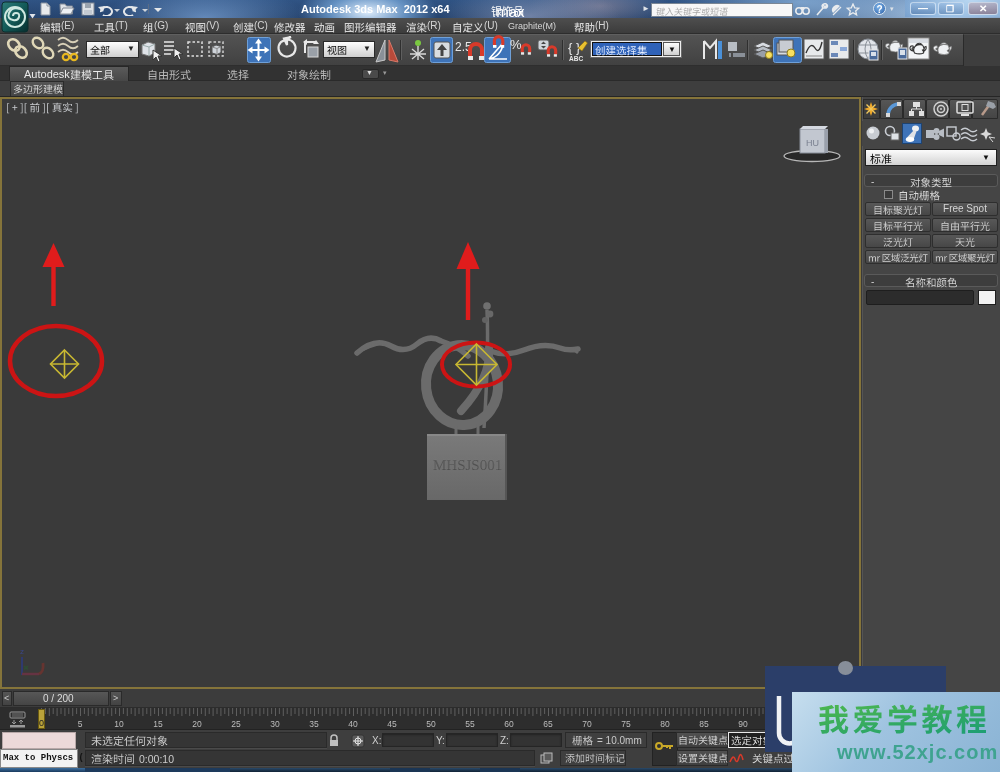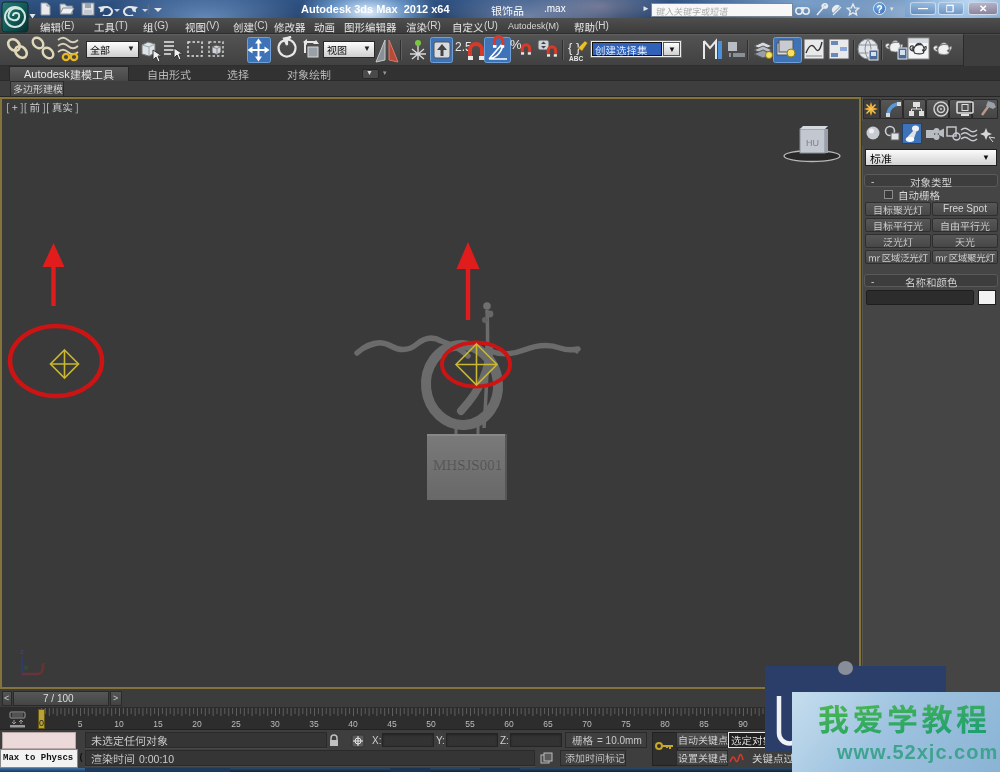--- a/index.html
+++ b/index.html
@@ -28,21 +28,21 @@
       <path d="M97 10 a5.5 4.5 0 1 0 -2 3" fill="none" stroke="#e4e7ea" stroke-width="2"></path>
       <path d="M100 5 l-7 -1 2 6z" fill="#e4e7ea"></path>
       <path d="M104 7 l3 3 3-3z" fill="#cfd4da"></path>
       <rect x="110" y="2" width="1" height="10" fill="#5a6c86"></rect>
       <path d="M116 6 l4 4 4-4z" fill="#e4e7ea"></path>
     </svg>
     <div class="lat" style="left:301px;top:3px;font-size:11px;font-weight:bold;color:#fff">Autodesk 3ds Max&nbsp; 2012 x64</div>
     <div style="position:absolute;left:491px;top:4px;line-height:0;"><svg width="33" height="14" viewBox="0 -11.0 33 14" style="overflow:visible">
         <path d="M9.1 -6V-4.7H5.9V-6ZM9.1 -6.7H5.9V-8H9.1ZM5.1 0.9C5.3 0.7 5.6 0.6 7.9 0C7.9 -0.2 7.8 -0.5 7.8 -0.7L5.9 -0.3V-3.9H6.9C7.4 -1.7 8.4 -0 10.1 0.8C10.2 0.6 10.5 0.3 10.7 0.1C9.8 -0.3 9.1 -0.9 8.6 -1.7C9.2 -2 9.9 -2.5 10.5 -3L9.9 -3.6C9.5 -3.1 8.8 -2.6 8.2 -2.2C8 -2.8 7.7 -3.3 7.6 -3.9H9.9V-8.8H5.1V-0.6C5.1 -0.1 4.9 0.1 4.7 0.2C4.8 0.4 5 0.7 5.1 0.9ZM2 -9.2C1.6 -8.2 1 -7.2 0.4 -6.5C0.5 -6.4 0.7 -6 0.8 -5.8C1.2 -6.2 1.6 -6.7 1.9 -7.2H4.5V-8H2.3C2.5 -8.3 2.6 -8.7 2.7 -9ZM2.1 0.8C2.3 0.6 2.6 0.4 4.7 -0.6C4.6 -0.8 4.6 -1.1 4.5 -1.3L3 -0.6V-3H4.6V-3.8H3V-5.3H4.3V-6H1.2V-5.3H2.2V-3.8H0.6V-3H2.2V-0.6C2.2 -0.2 1.9 0 1.8 0.1C1.9 0.3 2.1 0.6 2.1 0.8Z M15.8 -5.1V-0.6H16.5V-4.4H18V0.9H18.8V-4.4H20.4V-1.6C20.4 -1.5 20.3 -1.4 20.2 -1.4C20.1 -1.4 19.7 -1.4 19.3 -1.4C19.4 -1.2 19.5 -0.9 19.5 -0.7C20.1 -0.7 20.5 -0.7 20.8 -0.8C21.1 -0.9 21.2 -1.2 21.2 -1.6V-5.1H18.8V-7H21.4V-7.8H17.1C17.3 -8.2 17.4 -8.6 17.6 -9.1L16.8 -9.2C16.5 -8 15.9 -6.8 15.3 -6C15.5 -5.9 15.8 -5.7 16 -5.6C16.3 -6 16.6 -6.5 16.8 -7H18V-5.1ZM12.7 -9.2C12.4 -7.6 12 -6 11.3 -4.9C11.5 -4.8 11.8 -4.6 11.9 -4.4C12.3 -5.1 12.7 -5.9 12.9 -6.8H14.6C14.4 -6.3 14.2 -5.7 14 -5.3L14.6 -5.1C14.9 -5.7 15.3 -6.6 15.5 -7.4L15 -7.6L14.8 -7.5H13.1C13.2 -8 13.3 -8.5 13.4 -9.1ZM12.9 0.8V0.7C13 0.5 13.4 0.3 15.2 -1.1C15.1 -1.3 15 -1.6 14.9 -1.8L13.6 -0.9V-5.3H12.9V-0.9C12.9 -0.3 12.6 0.1 12.4 0.2C12.6 0.3 12.8 0.6 12.9 0.8Z M25.3 -8H29.7V-5.9H25.3ZM24.5 -8.8V-5.1H30.6V-8.8ZM22.9 -3.9V0.9H23.7V0.3H26V0.8H26.8V-3.9ZM23.7 -0.5V-3.1H26V-0.5ZM28 -3.9V0.9H28.8V0.3H31.3V0.8H32.2V-3.9ZM28.8 -0.5V-3.1H31.3V-0.5Z" fill="#ffffff"></path>
       </svg></div>
-    <div class="lat" style="left:544px;top:3px;font-size:10px;color:#fff">.max</div>
+    <div class="lat" style="left:492px;top:3px;font-size:15px;color:#fff">.max</div>
     <div class="lat" style="left:642px;top:4px;font-size:8px;color:#dfe3e8">►</div>
     <div style="position:absolute;left:651px;top:3px;width:142px;height:14px;background:#f7f7f7;border:1px solid #7a8694;"></div>
     <div style="position:absolute;left:656px;top:6px;line-height:0;opacity:.85;transform:skewX(-8deg)"><svg width="72" height="12" viewBox="0 -9.0 72 12" style="overflow:visible">
         <path d="M0.5 -3.1V-2.5H1.5V-0.7C1.5 -0.3 1.2 -0 1 0.1C1.2 0.2 1.3 0.5 1.4 0.6C1.5 0.4 1.7 0.3 3.1 -0.7C3.1 -0.8 3 -1 2.9 -1.2L2.1 -0.6V-2.5H3.1V-3.1H2.1V-4.3H3V-4.9H0.8C1 -5.2 1.2 -5.6 1.4 -5.9H3V-6.6H1.7C1.8 -6.8 1.9 -7.1 2 -7.4L1.4 -7.6C1.2 -6.7 0.7 -5.8 0.2 -5.2C0.4 -5.1 0.6 -4.8 0.6 -4.7L0.8 -4.9V-4.3H1.5V-3.1ZM5.2 -6.8V-6.4H6.3V-5.6H5V-5.1H6.3V-4.4H5.2V-3.9H6.3V-3.2H5.2V-2.7H6.3V-1.9H4.9V-1.4H6.3V-0.3H6.8V-1.4H8.5V-1.9H6.8V-2.7H8.3V-3.2H6.8V-3.9H8.1V-5.1H8.7V-5.6H8.1V-6.8H6.8V-7.5H6.3V-6.8ZM6.8 -5.1H7.6V-4.4H6.8ZM6.8 -5.6V-6.4H7.6V-5.6ZM3.3 -3.7C3.3 -3.7 3.4 -3.8 3.4 -3.8H4.4C4.3 -3.1 4.2 -2.5 4 -1.9C3.9 -2.2 3.8 -2.6 3.7 -3L3.2 -2.8C3.4 -2.2 3.6 -1.7 3.8 -1.2C3.5 -0.5 3.1 -0 2.6 0.3C2.7 0.4 2.9 0.6 2.9 0.8C3.4 0.4 3.9 -0.1 4.2 -0.7C5 0.4 6.1 0.6 7.3 0.6H8.5C8.5 0.4 8.6 0.2 8.7 0C8.4 0 7.6 0 7.3 0C6.2 0 5.1 -0.2 4.4 -1.3C4.7 -2.1 4.9 -3.1 5 -4.4L4.6 -4.4L4.5 -4.4H4C4.3 -5.1 4.7 -6 5 -6.9L4.7 -7.1L4.5 -7H3.2V-6.4H4.3C4 -5.6 3.7 -4.9 3.5 -4.7C3.4 -4.4 3.2 -4.2 3 -4.1C3.1 -4 3.2 -3.8 3.3 -3.7Z M11.7 -6.8C12.2 -6.4 12.7 -5.9 13.1 -5.3C12.5 -2.8 11.4 -0.9 9.4 0.1C9.5 0.2 9.9 0.5 10 0.7C11.8 -0.4 13 -2.1 13.7 -4.4C14.6 -2.6 15.3 -0.5 17.3 0.6C17.4 0.4 17.6 0.1 17.7 -0.1C14.7 -1.9 14.9 -5.3 12.1 -7.4Z M20 -7.2C20.4 -6.7 20.8 -6.1 20.9 -5.6H19.2V-5H22.1V-3.9C22.1 -3.7 22.1 -3.5 22.1 -3.4H18.6V-2.7H22C21.7 -1.7 20.9 -0.7 18.4 0.1C18.6 0.3 18.8 0.6 18.9 0.7C21.2 -0.1 22.2 -1.1 22.6 -2.2C23.4 -0.8 24.6 0.2 26.2 0.7C26.3 0.5 26.5 0.2 26.6 0C25 -0.4 23.8 -1.4 23.1 -2.7H26.4V-3.4H22.9L22.9 -3.9V-5H25.9V-5.6H24.1C24.5 -6.1 24.8 -6.7 25.1 -7.3L24.4 -7.5C24.2 -7 23.8 -6.2 23.4 -5.6H20.9L21.5 -6C21.4 -6.4 21 -7 20.6 -7.5Z M27.5 -3.1V-2.5H28.5V-0.7C28.5 -0.3 28.2 -0 28 0.1C28.2 0.2 28.3 0.5 28.4 0.6C28.5 0.4 28.7 0.3 30.1 -0.7C30.1 -0.8 30 -1 29.9 -1.2L29.1 -0.6V-2.5H30.1V-3.1H29.1V-4.3H30V-4.9H27.8C28 -5.2 28.2 -5.6 28.4 -5.9H30V-6.6H28.7C28.8 -6.8 28.9 -7.1 29 -7.4L28.4 -7.6C28.2 -6.7 27.7 -5.8 27.2 -5.2C27.4 -5.1 27.6 -4.8 27.6 -4.7L27.8 -4.9V-4.3H28.5V-3.1ZM32.2 -6.8V-6.4H33.3V-5.6H32V-5.1H33.3V-4.4H32.2V-3.9H33.3V-3.2H32.2V-2.7H33.3V-1.9H31.9V-1.4H33.3V-0.3H33.8V-1.4H35.5V-1.9H33.8V-2.7H35.3V-3.2H33.8V-3.9H35.1V-5.1H35.7V-5.6H35.1V-6.8H33.8V-7.5H33.3V-6.8ZM33.8 -5.1H34.6V-4.4H33.8ZM33.8 -5.6V-6.4H34.6V-5.6ZM30.3 -3.7C30.3 -3.7 30.4 -3.8 30.4 -3.8H31.4C31.3 -3.1 31.2 -2.5 31 -1.9C30.9 -2.2 30.8 -2.6 30.7 -3L30.2 -2.8C30.4 -2.2 30.6 -1.7 30.8 -1.2C30.5 -0.5 30.1 -0 29.6 0.3C29.7 0.4 29.9 0.6 29.9 0.8C30.4 0.4 30.9 -0.1 31.2 -0.7C32 0.4 33.1 0.6 34.3 0.6H35.5C35.5 0.4 35.6 0.2 35.7 0C35.4 0 34.6 0 34.3 0C33.2 0 32.1 -0.2 31.4 -1.3C31.7 -2.1 31.9 -3.1 32 -4.4L31.6 -4.4L31.5 -4.4H31C31.3 -5.1 31.7 -6 32 -6.9L31.7 -7.1L31.5 -7H30.2V-6.4H31.3C31 -5.6 30.7 -4.9 30.5 -4.7C30.4 -4.4 30.2 -4.2 30 -4.1C30.1 -4 30.2 -3.8 30.3 -3.7Z M40.1 -3.3V-2.7H36.6V-2.1H40.1V-0.1C40.1 0 40.1 0 39.9 0.1C39.8 0.1 39.2 0.1 38.6 0C38.7 0.2 38.8 0.5 38.9 0.7C39.6 0.7 40.1 0.7 40.4 0.6C40.8 0.5 40.9 0.3 40.9 -0.1V-2.1H44.4V-2.7H40.9V-3C41.6 -3.5 42.5 -4.1 43 -4.6L42.6 -5L42.4 -5H38.1V-4.3H41.7C41.3 -3.9 40.7 -3.5 40.1 -3.3ZM39.8 -7.4C40 -7.2 40.2 -6.9 40.3 -6.6H36.7V-4.8H37.4V-6H43.6V-4.8H44.3V-6.6H41.1C40.9 -6.9 40.7 -7.3 40.5 -7.6Z M51.2 -7.1C51.8 -6.8 52.4 -6.4 52.8 -6.1L53.2 -6.6C52.8 -6.9 52.2 -7.3 51.6 -7.5ZM45.6 -0.6 45.7 0.1C46.7 -0.1 48.2 -0.4 49.6 -0.8L49.5 -1.4C48.1 -1.1 46.5 -0.8 45.6 -0.6ZM46.8 -4.1H48.6V-2.5H46.8ZM46.1 -4.7V-1.9H49.2V-4.7ZM45.6 -6.1V-5.5H50C50.2 -4 50.4 -2.6 50.7 -1.6C50.1 -0.8 49.4 -0.3 48.5 0.2C48.7 0.3 48.9 0.6 49 0.7C49.8 0.3 50.4 -0.2 50.9 -0.8C51.4 0.1 51.9 0.7 52.6 0.7C53.3 0.7 53.5 0.3 53.7 -1.3C53.5 -1.3 53.2 -1.5 53.1 -1.7C53 -0.4 52.9 0 52.6 0C52.2 0 51.8 -0.5 51.5 -1.5C52.1 -2.4 52.7 -3.4 53.1 -4.6L52.4 -4.8C52.1 -3.9 51.7 -3 51.2 -2.3C51 -3.2 50.8 -4.3 50.8 -5.5H53.4V-6.1H50.7C50.7 -6.6 50.7 -7.1 50.7 -7.5H50C50 -7.1 50 -6.6 50 -6.1Z M58 -7.2V-6.5H62.5V-7.2ZM58.5 -2.2C58.8 -1.6 59.1 -0.8 59.2 -0.3L59.8 -0.5C59.7 -1 59.4 -1.8 59.1 -2.4ZM58.9 -5H61.5V-3.3H58.9ZM58.3 -5.6V-2.7H62.2V-5.6ZM61.3 -2.4C61.1 -1.7 60.7 -0.8 60.4 -0.2H57.6V0.4H62.6V-0.2H61.1C61.4 -0.8 61.7 -1.6 61.9 -2.3ZM55.2 -7.6C55 -6.5 54.8 -5.4 54.4 -4.7C54.5 -4.6 54.8 -4.4 54.9 -4.3C55.1 -4.7 55.3 -5.2 55.4 -5.7H55.9V-4.3L55.9 -4H54.4V-3.4H55.9C55.8 -2.2 55.4 -0.9 54.3 0.1C54.5 0.2 54.7 0.4 54.8 0.6C55.6 -0.1 56 -1 56.3 -1.9C56.6 -1.4 57.1 -0.7 57.3 -0.4L57.8 -0.9C57.6 -1.2 56.8 -2.3 56.4 -2.7C56.5 -2.9 56.5 -3.1 56.5 -3.4H57.8V-4H56.6L56.6 -4.3V-5.7H57.7V-6.3H55.6C55.7 -6.7 55.8 -7.1 55.8 -7.4Z M63.9 -6.9C64.4 -6.5 65 -5.9 65.2 -5.5L65.7 -6C65.4 -6.3 64.8 -6.9 64.3 -7.3ZM66.5 -5.6V-5H67.7C67.6 -4.6 67.5 -4.2 67.4 -3.8H65.9V-3.2H71.6V-3.8H70.6C70.6 -4.4 70.7 -5 70.7 -5.6L70.3 -5.7L70.2 -5.6H68.5L68.7 -6.6H71.3V-7.2H66.2V-6.6H68L67.8 -5.6ZM68.1 -3.8 68.4 -5H70C70 -4.7 70 -4.2 69.9 -3.8ZM66.6 -2.4V0.7H67.3V0.4H70.3V0.7H71V-2.4ZM67.3 -0.2V-1.8H70.3V-0.2ZM64.7 0.4C64.8 0.3 65 0.1 66.5 -0.9C66.5 -1.1 66.4 -1.3 66.4 -1.5L65.3 -0.8V-4.7H63.4V-4.1H64.7V-0.8C64.7 -0.4 64.5 -0.2 64.3 -0.2C64.4 -0 64.6 0.3 64.7 0.4Z" fill="#9a9a9a"></path>
       </svg></div>
     <svg style="position:absolute;left:795px;top:3px" width="70" height="14" viewBox="0 0 70 14">
       <circle cx="4" cy="8" r="3.2" fill="none" stroke="#e8ebee" stroke-width="1.6"></circle>
       <circle cx="11" cy="8" r="3.2" fill="none" stroke="#e8ebee" stroke-width="1.6"></circle>
       <rect x="5.5" y="4" width="4" height="2.5" fill="#e8ebee"></rect>
       <path d="M22 12 L28 5 M28 5 q-2-3 1-4 q-1 2 1 3 q2-1 1-3 q3 2 0 4 z" stroke="#e8ebee" stroke-width="1.6" fill="none"></path>
@@ -90,21 +90,21 @@
         <path d="M3.9 -2.9C4.7 -2.7 5.8 -2.3 6.4 -2L6.8 -2.7C6.2 -3 5.1 -3.3 4.3 -3.5ZM2.8 -1.5C4.3 -1.4 6.1 -0.9 7.1 -0.6L7.6 -1.3C6.5 -1.6 4.7 -2 3.3 -2.2ZM0.8 -8.4V0.9H1.8V0.5H8.7V0.9H9.7V-8.4ZM1.8 -0.4V-7.5H8.7V-0.4ZM4.3 -7.4C3.8 -6.6 2.9 -5.8 2 -5.3C2.2 -5.2 2.5 -4.9 2.7 -4.7C3 -4.9 3.2 -5.1 3.5 -5.3C3.8 -5 4.1 -4.8 4.5 -4.5C3.6 -4.2 2.7 -3.9 1.8 -3.7C2 -3.5 2.2 -3.2 2.3 -2.9C3.3 -3.2 4.4 -3.5 5.3 -4C6.2 -3.6 7.1 -3.2 8.1 -3C8.2 -3.3 8.5 -3.6 8.6 -3.8C7.8 -3.9 6.9 -4.2 6.1 -4.5C6.9 -5 7.5 -5.6 8 -6.3L7.4 -6.6L7.3 -6.6H4.7C4.9 -6.8 5 -7 5.1 -7.2ZM4.1 -5.8 6.6 -5.8C6.2 -5.5 5.8 -5.2 5.3 -4.9C4.8 -5.2 4.4 -5.5 4.1 -5.8Z M19.3 -8.7C18.6 -7.9 17.5 -7 16.5 -6.5C16.7 -6.3 17 -6 17.2 -5.8C18.3 -6.4 19.4 -7.3 20.2 -8.3ZM19.5 -5.8C18.9 -4.9 17.6 -4 16.6 -3.4C16.9 -3.2 17.1 -2.9 17.3 -2.7C18.4 -3.4 19.6 -4.4 20.4 -5.4ZM19.8 -3C19 -1.7 17.6 -0.6 16.1 0.1C16.3 0.3 16.6 0.6 16.8 0.9C18.4 0.1 19.8 -1.1 20.7 -2.6ZM14.6 -7.3V-4.8H13.1V-7.3ZM10.9 -4.8V-3.9H12.2C12.1 -2.4 11.9 -0.9 10.8 0.3C11 0.4 11.4 0.7 11.6 1C12.8 -0.4 13.1 -2.1 13.1 -3.9H14.6V0.9H15.6V-3.9H16.7V-4.8H15.6V-7.3H16.5V-8.2H11.1V-7.3H12.2V-4.8Z M21.4 -0.6 21.6 0.3C22.5 -0.1 23.6 -0.6 24.6 -1L24.5 -1.8C23.3 -1.4 22.1 -0.9 21.4 -0.6ZM21.6 -4.4C21.8 -4.5 22 -4.5 23 -4.7C22.6 -4.1 22.3 -3.6 22.2 -3.4C21.9 -3 21.7 -2.7 21.4 -2.7C21.5 -2.5 21.7 -2 21.7 -1.9C21.9 -2 22.3 -2.1 24.6 -2.6C24.5 -2.8 24.5 -3.2 24.5 -3.5L23 -3.1C23.7 -4.1 24.3 -5.2 24.9 -6.3L24.1 -6.7C23.9 -6.3 23.7 -5.9 23.5 -5.5L22.5 -5.4C23.1 -6.3 23.7 -7.5 24.1 -8.6L23.1 -8.9C22.8 -7.6 22.1 -6.3 21.9 -5.9C21.7 -5.6 21.5 -5.3 21.3 -5.3C21.4 -5 21.6 -4.6 21.6 -4.4ZM27.6 -3.6V-2.2H26.9V-3.6ZM28.2 -3.6H28.8V-2.2H28.2ZM27.3 -8.7C27.4 -8.4 27.6 -8.1 27.7 -7.8H25.3V-5.5C25.3 -3.9 25.2 -1.5 24.2 0.2C24.4 0.3 24.8 0.6 25 0.7C25.6 -0.4 26 -1.9 26.1 -3.3V0.8H26.9V-1.4H27.6V0.6H28.2V-1.4H28.8V0.5H29.4V-1.4H30.1V-0C30.1 0.1 30 0.1 30 0.1C29.9 0.1 29.7 0.1 29.5 0.1C29.6 0.3 29.7 0.6 29.8 0.8C30.1 0.8 30.4 0.8 30.6 0.7C30.8 0.5 30.8 0.3 30.8 -0V-4.4L30.1 -4.4H26.2L26.2 -5.2H30.7V-7.8H28.8C28.6 -8.1 28.4 -8.6 28.2 -8.9ZM29.4 -3.6H30.1V-2.2H29.4ZM26.2 -6.9H29.8V-6H26.2Z M37.4 -7.8H39.9V-6.9H37.4ZM36.5 -8.5V-6.2H40.9V-8.5ZM32.3 -3.4C32.4 -3.5 32.7 -3.5 33.1 -3.5H34V-2.2C33.2 -2 32.4 -1.9 31.9 -1.8L32.1 -0.9L34 -1.2V0.9H34.9V-1.4L36 -1.6L35.9 -2.5L34.9 -2.3V-3.5H35.7V-4.4H34.9V-6H34V-4.4H33.2C33.4 -5.1 33.7 -5.9 34 -6.7H35.8V-7.7H34.2C34.3 -8 34.4 -8.3 34.4 -8.7L33.5 -8.9C33.4 -8.5 33.3 -8.1 33.3 -7.7H32V-6.7H33C32.8 -6 32.6 -5.3 32.5 -5.1C32.4 -4.6 32.2 -4.3 32 -4.2C32.1 -4 32.3 -3.6 32.3 -3.4ZM39.9 -4.9V-4.1H37.5V-4.9ZM35.7 -0.9 35.8 -0 39.9 -0.3V0.9H40.8V-0.4L41.6 -0.5V-1.3L40.8 -1.2V-4.9H41.5V-5.7H35.9V-4.9H36.6V-0.9ZM39.9 -3.4V-2.6H37.5V-3.4ZM39.9 -1.9V-1.2L37.5 -1V-1.9Z M44.2 -7.6H45.7V-6.3H44.2ZM48.7 -7.6H50.3V-6.3H48.7ZM48.4 -5.1C48.8 -4.9 49.3 -4.7 49.6 -4.5H46.9C47.1 -4.8 47.3 -5.1 47.4 -5.4L46.7 -5.5V-8.4H43.3V-5.5H46.4C46.2 -5.1 46 -4.8 45.7 -4.5H42.5V-3.6H44.9C44.2 -3 43.3 -2.5 42.3 -2.1C42.5 -1.9 42.7 -1.6 42.8 -1.3L43.3 -1.6V0.9H44.2V0.6H45.7V0.8H46.7V-2.4H44.8C45.3 -2.8 45.8 -3.2 46.2 -3.6H48.1C48.5 -3.2 48.9 -2.7 49.5 -2.4H47.8V0.9H48.7V0.6H50.3V0.8H51.2V-1.5L51.6 -1.4C51.8 -1.6 52 -2 52.3 -2.2C51.2 -2.4 50.1 -3 49.3 -3.6H52V-4.5H50.2L50.5 -4.8C50.2 -5 49.7 -5.3 49.2 -5.5H51.2V-8.4H47.7V-5.5H48.8ZM44.2 -0.3V-1.5H45.7V-0.3ZM48.7 -0.3V-1.5H50.3V-0.3Z" fill="#d6d6d6"></path>
       </svg></div>
     <div style="position:absolute;left:406px;top:21px;line-height:0;"><svg width="21" height="14" viewBox="0 -10.5 21 14" style="overflow:visible">
         <path d="M3.1 -0.3V0.7H10.1V-0.3ZM4.9 -2.5H8.2V-1.7H4.9ZM4.9 -4H8.2V-3.2H4.9ZM4 -4.8V-0.9H9.1V-4.8ZM0.9 -8C1.5 -7.7 2.2 -7.2 2.6 -6.8L3.2 -7.6C2.8 -7.9 2.1 -8.4 1.5 -8.7ZM0.3 -5.2C1 -4.9 1.8 -4.4 2.2 -4L2.8 -4.8C2.4 -5.1 1.5 -5.6 0.9 -6ZM0.7 0.1 1.6 0.7C2.1 -0.3 2.8 -1.6 3.3 -2.7L2.5 -3.3C1.9 -2.1 1.2 -0.7 0.7 0.1ZM5.9 -8.7C6 -8.4 6.1 -8.1 6.2 -7.7H3.3V-5.9H4.2V-5.4H8.9V-6.2H4.2V-6.9H9V-5.9H9.9V-7.7H7.3C7.2 -8.1 7.1 -8.5 6.9 -8.9Z M10.9 -6.7C11.5 -6.5 12.3 -6.1 12.7 -5.9L13.1 -6.6C12.7 -6.9 11.9 -7.2 11.3 -7.3ZM11.7 -8.1C12.3 -7.9 13.1 -7.6 13.5 -7.4L13.9 -8.1C13.5 -8.3 12.6 -8.6 12 -8.8ZM11.2 -4.1 11.9 -3.4C12.5 -4 13.1 -4.7 13.7 -5.4L13.1 -6C12.4 -5.3 11.7 -4.5 11.2 -4.1ZM15.2 -4.1V-3.1H11.1V-2.2H14.5C13.6 -1.3 12.2 -0.5 10.8 -0.1C11.1 0.1 11.4 0.5 11.5 0.7C12.8 0.2 14.3 -0.7 15.2 -1.8V0.9H16.2V-1.8C17.2 -0.7 18.6 0.2 20 0.7C20.1 0.4 20.4 0 20.7 -0.2C19.3 -0.5 17.9 -1.3 17 -2.2H20.4V-3.1H16.2V-4.1ZM15.8 -8.9C15.8 -8.5 15.8 -8.1 15.8 -7.7H14.1V-6.8H15.6C15.3 -5.6 14.6 -4.8 13.4 -4.3C13.6 -4.2 13.9 -3.8 14.1 -3.6C15.5 -4.3 16.3 -5.2 16.6 -6.8H17.8V-5.1C17.8 -4.5 17.9 -4.3 18.1 -4.1C18.3 -4 18.6 -3.9 18.8 -3.9C19 -3.9 19.3 -3.9 19.5 -3.9C19.6 -3.9 19.9 -3.9 20.1 -4C20.2 -4.1 20.4 -4.2 20.5 -4.4C20.5 -4.6 20.6 -5.1 20.6 -5.6C20.3 -5.7 19.9 -5.9 19.7 -6.1C19.7 -5.6 19.7 -5.2 19.7 -5C19.7 -4.9 19.6 -4.8 19.6 -4.8C19.5 -4.7 19.4 -4.7 19.4 -4.7C19.3 -4.7 19.1 -4.7 19 -4.7C19 -4.7 18.9 -4.7 18.9 -4.8C18.8 -4.8 18.8 -4.9 18.8 -5.1V-7.7H16.8C16.8 -8.1 16.8 -8.5 16.8 -8.9Z" fill="#d6d6d6"></path>
       </svg></div>
     <div class="lat" style="left:427px;top:20px;font-size:10px;color:#d6d6d6">(R)</div>
     <div style="position:absolute;left:452px;top:21px;line-height:0;"><svg width="32" height="14" viewBox="0 -10.5 32 14" style="overflow:visible">
         <path d="M2.6 -4.2H8V-2.9H2.6ZM2.6 -5.2V-6.5H8V-5.2ZM2.6 -2H8V-0.6H2.6ZM4.7 -8.9C4.6 -8.5 4.4 -7.9 4.3 -7.5H1.6V0.9H2.6V0.3H8V0.9H9V-7.5H5.3C5.5 -7.9 5.7 -8.3 5.8 -8.7Z M12.8 -4C12.5 -2.1 12 -0.6 10.8 0.2C11.1 0.4 11.5 0.7 11.6 0.9C12.3 0.3 12.8 -0.4 13.1 -1.3C14.1 0.4 15.6 0.7 17.7 0.7H20.3C20.3 0.4 20.5 -0.1 20.6 -0.3C20 -0.3 18.2 -0.3 17.8 -0.3C17.2 -0.3 16.7 -0.3 16.3 -0.4V-2.2H19.3V-3.2H16.3V-4.7H18.8V-5.6H12.8V-4.7H15.2V-0.7C14.5 -1 13.9 -1.5 13.5 -2.5C13.6 -3 13.7 -3.4 13.8 -3.9ZM14.9 -8.7C15 -8.4 15.2 -8 15.3 -7.7H11.3V-5.3H12.3V-6.8H19.2V-5.3H20.2V-7.7H16.5C16.3 -8.1 16.1 -8.6 15.9 -9Z M25.2 -8.6C25.6 -7.8 26.1 -6.7 26.3 -6L27.2 -6.4C27 -7.1 26.5 -8.1 26.1 -8.9ZM29.3 -8.1C28.6 -6.1 27.7 -4.3 26.3 -2.9C25 -4.2 24 -5.8 23.4 -7.6L22.4 -7.3C23.2 -5.3 24.2 -3.6 25.5 -2.2C24.4 -1.3 23 -0.5 21.3 0C21.5 0.3 21.8 0.6 21.9 0.9C23.6 0.3 25.1 -0.5 26.2 -1.5C27.4 -0.5 28.8 0.3 30.5 0.9C30.6 0.6 30.9 0.2 31.2 -0C29.6 -0.5 28.2 -1.2 27 -2.2C28.5 -3.8 29.5 -5.6 30.3 -7.8Z" fill="#d6d6d6"></path>
       </svg></div>
     <div class="lat" style="left:484px;top:20px;font-size:10px;color:#d6d6d6">(U)</div>
-    <div class="lat" style="left:508px;top:21px;font-size:9px;color:#d6d6d6">Autodesk(M)</div>
+    <div class="lat" style="left:508px;top:21px;font-size:9px;color:#d6d6d6">Graphite(M)</div>
     <div style="position:absolute;left:574px;top:21px;line-height:0;"><svg width="21" height="14" viewBox="0 -10.5 21 14" style="overflow:visible">
         <path d="M4.7 -3.6V-2.8H1.7C2.7 -3.2 3.2 -3.8 3.5 -4.5H5.6V-5.2H3.7L3.7 -5.5V-5.9H5.4V-6.7H3.7V-7.3H5.6V-8.1H3.7V-8.9H2.7V-8.1H0.6V-7.3H2.7V-6.7H0.9V-5.9H2.7V-5.5C2.7 -5.4 2.7 -5.3 2.7 -5.2H0.5V-4.5H2.4C2 -4 1.5 -3.6 0.6 -3.3C0.9 -3.2 1.2 -2.8 1.3 -2.6L1.5 -2.7V0.3H2.5V-1.9H4.7V0.9H5.7V-1.9H8.1V-0.7C8.1 -0.6 8.1 -0.5 7.9 -0.5C7.8 -0.5 7.1 -0.5 6.5 -0.5C6.7 -0.3 6.8 0 6.9 0.3C7.7 0.3 8.3 0.3 8.7 0.2C9 0 9.2 -0.2 9.2 -0.7V-2.8H5.7V-3.6ZM6.1 -8.4V-3.2H7V-7.6H8.5C8.3 -7.2 8 -6.7 7.7 -6.3C8.6 -5.8 8.9 -5.3 8.9 -5C8.9 -4.8 8.8 -4.6 8.6 -4.5C8.5 -4.5 8.3 -4.5 8.2 -4.5C7.9 -4.5 7.6 -4.5 7.2 -4.5C7.3 -4.3 7.5 -3.9 7.5 -3.7C7.9 -3.6 8.3 -3.6 8.7 -3.7C8.9 -3.7 9.1 -3.8 9.3 -3.9C9.7 -4.1 9.9 -4.4 9.9 -4.9C9.9 -5.3 9.6 -5.8 8.7 -6.4C9.1 -6.9 9.6 -7.5 9.9 -8.1L9.3 -8.5L9.1 -8.4Z M17 -8.9C17 -8.1 17 -7.3 17 -6.5H15.4V-5.6H17C16.8 -3.1 16.3 -1.1 14.4 0.1C14.6 0.3 14.9 0.7 15.1 0.9C17.2 -0.5 17.7 -2.8 17.9 -5.6H19.3C19.2 -2 19.1 -0.6 18.9 -0.3C18.8 -0.1 18.7 -0.1 18.5 -0.1C18.3 -0.1 17.8 -0.1 17.2 -0.2C17.4 0.1 17.5 0.5 17.5 0.8C18 0.8 18.6 0.8 18.9 0.8C19.3 0.7 19.5 0.6 19.8 0.3C20.1 -0.1 20.2 -1.7 20.3 -6.1C20.3 -6.2 20.3 -6.5 20.3 -6.5H18C18 -7.3 18 -8.1 18 -8.9ZM10.8 -1.2 11 -0.1C12.3 -0.4 14 -0.9 15.7 -1.3L15.6 -2.2L15.1 -2V-8.4H11.6V-1.3ZM12.5 -1.5V-3.1H14.2V-1.8ZM12.5 -5.3H14.2V-3.9H12.5ZM12.5 -6.2V-7.5H14.2V-6.2Z" fill="#d6d6d6"></path>
       </svg></div>
     <div class="lat" style="left:595px;top:20px;font-size:10px;color:#d6d6d6">(H)</div>
     <svg style="position:absolute;left:1px;top:1px" width="36" height="32" viewBox="0 0 36 32">
 <rect x="1" y="1" width="26" height="30" rx="3" fill="url(#lg)" stroke="#0c2f2f"></rect>
 <defs>
         <linearGradient id="lg" x1="0" y1="0" x2="1" y2="1">
 <stop offset="0" stop-color="#2e7d7a"></stop>
           <stop offset=".5" stop-color="#135a58"></stop>
@@ -498,21 +498,21 @@
     <div class="lat" style="left:871px;top:276px;font-size:10px;color:#d0d0d0">-</div>
     <div style="position:absolute;left:904.8px;top:276px;line-height:0;"><svg width="52" height="14" viewBox="0 -10.5 52 14" style="overflow:visible">
         <path d="M2.8 -5.6C3.3 -5.2 3.9 -4.7 4.4 -4.3C3.2 -3.6 1.8 -3.1 0.5 -2.9C0.6 -2.7 0.8 -2.4 0.9 -2.1C1.5 -2.3 2.1 -2.4 2.6 -2.7V0.8H3.4V0.3H8.1V0.8H8.9V-3.6H4.7C6.5 -4.5 8 -5.8 8.9 -7.5L8.3 -7.8L8.2 -7.8H4.5C4.7 -8.1 5 -8.4 5.2 -8.7L4.3 -8.9C3.6 -7.8 2.4 -6.7 0.7 -5.9C0.9 -5.7 1.2 -5.4 1.3 -5.3C2.3 -5.8 3.1 -6.4 3.8 -7H7.7C7.1 -6.1 6.2 -5.3 5.1 -4.7C4.6 -5.1 3.9 -5.6 3.4 -6ZM8.1 -0.4H3.4V-2.8H8.1Z M15.9 -4.7C15.6 -3.4 15.2 -2.1 14.6 -1.3C14.8 -1.2 15.1 -1 15.3 -0.9C15.9 -1.8 16.3 -3.2 16.6 -4.6ZM18.7 -4.6C19.2 -3.5 19.6 -1.9 19.8 -1L20.5 -1.2C20.3 -2.2 19.9 -3.7 19.4 -4.8ZM16.1 -8.8C15.8 -7.5 15.4 -6.1 14.8 -5.2V-5.8H13.4V-7.7C13.9 -7.8 14.4 -7.9 14.8 -8.1L14.3 -8.7C13.6 -8.4 12.3 -8.1 11.2 -7.9C11.2 -7.7 11.4 -7.5 11.4 -7.3C11.8 -7.4 12.3 -7.4 12.7 -7.5V-5.8H11.1V-5.1H12.6C12.2 -3.9 11.5 -2.5 10.8 -1.8C11 -1.6 11.2 -1.3 11.2 -1.1C11.7 -1.7 12.3 -2.8 12.7 -3.8V0.9H13.4V-3.9C13.8 -3.4 14.2 -2.8 14.3 -2.5L14.8 -3.2C14.6 -3.4 13.7 -4.4 13.4 -4.7V-5.1H14.7L14.6 -5C14.8 -4.9 15.2 -4.7 15.3 -4.6C15.7 -5.2 16 -5.9 16.3 -6.7H17.4V-0.1C17.4 0 17.3 0.1 17.2 0.1C17 0.1 16.6 0.1 16.1 0.1C16.2 0.3 16.3 0.6 16.4 0.8C17 0.8 17.5 0.8 17.8 0.7C18 0.5 18.1 0.3 18.1 -0.1V-6.7H19.6C19.4 -6.3 19.2 -5.9 19 -5.5L19.7 -5.4C20 -6 20.3 -6.7 20.6 -7.3L20 -7.5L19.9 -7.4H16.5C16.7 -7.8 16.8 -8.2 16.8 -8.7Z M26.6 -7.8V0.4H27.3V-0.5H29.7V0.3H30.5V-7.8ZM27.3 -1.2V-7.1H29.7V-1.2ZM25.6 -8.7C24.7 -8.3 23 -8 21.6 -7.8C21.7 -7.7 21.8 -7.4 21.9 -7.2C22.4 -7.3 23 -7.4 23.6 -7.5V-5.7H21.5V-5H23.4C22.9 -3.7 22.1 -2.2 21.3 -1.4C21.4 -1.2 21.6 -0.9 21.7 -0.7C22.4 -1.4 23.1 -2.6 23.6 -3.8V0.8H24.4V-3.8C24.8 -3.2 25.4 -2.4 25.7 -2L26.1 -2.7C25.9 -3 24.8 -4.3 24.4 -4.7V-5H26.2V-5.7H24.4V-7.6C25 -7.8 25.6 -7.9 26.1 -8.1Z M38.8 -5.3C38.8 -1.5 38.7 -0.4 36 0.3C36.2 0.5 36.3 0.7 36.4 0.9C39.2 0.1 39.4 -1.3 39.4 -5.3ZM35.7 -4.8C35.1 -4.3 34.1 -3.8 33.2 -3.5C33.3 -3.4 33.5 -3.2 33.7 -3C34.6 -3.4 35.7 -3.9 36.4 -4.5ZM36 -1.9C35.4 -1.1 34.1 -0.4 32.9 0C33.1 0.2 33.3 0.4 33.4 0.6C34.7 0.1 36 -0.7 36.7 -1.6ZM39.3 -0.8C40 -0.3 40.8 0.4 41.1 0.8L41.6 0.4C41.2 -0.1 40.4 -0.8 39.7 -1.2ZM37.1 -6.4V-1.4H37.8V-5.8H40.4V-1.5H41.1V-6.4H39.1C39.2 -6.7 39.4 -7.1 39.5 -7.5H41.4V-8.2H36.9V-7.5H38.9C38.8 -7.2 38.6 -6.7 38.5 -6.4ZM33.9 -8.7C34 -8.4 34.2 -8.1 34.3 -7.8H32.2V-7.1H36.7V-7.8H35C34.9 -8.1 34.7 -8.5 34.6 -8.8ZM35.9 -3.4C35.2 -2.8 34.1 -2.2 33.1 -1.8C33.1 -2.4 33.1 -2.9 33.1 -3.4V-5H36.7V-5.6H35.6C35.8 -6 36.1 -6.4 36.3 -6.9L35.6 -7C35.4 -6.6 35.2 -6 34.9 -5.6H33.5L34.1 -5.8C34 -6.2 33.8 -6.7 33.5 -7L32.9 -6.8C33.1 -6.5 33.4 -6 33.5 -5.6H32.4V-3.4C32.4 -2.3 32.4 -0.7 31.8 0.5C32 0.5 32.3 0.7 32.5 0.9C32.8 0.1 33 -0.9 33.1 -1.8C33.2 -1.6 33.4 -1.4 33.5 -1.2C34.6 -1.7 35.8 -2.4 36.5 -3.2Z M47 -5.2V-3.3H44.6V-5.2ZM47.7 -5.2H50.3V-3.3H47.7ZM48.3 -7.2C48 -6.8 47.6 -6.3 47.2 -5.9H44.4C44.8 -6.3 45.2 -6.7 45.5 -7.2ZM45.7 -8.9C45 -7.4 43.7 -6.2 42.4 -5.4C42.6 -5.2 42.8 -4.8 42.9 -4.6C43.2 -4.8 43.5 -5.1 43.8 -5.3V-0.9C43.8 0.4 44.3 0.7 46 0.7C46.3 0.7 49.6 0.7 50 0.7C51.6 0.7 51.9 0.2 52.1 -1.4C51.9 -1.5 51.6 -1.6 51.3 -1.7C51.2 -0.4 51.1 -0.1 50 -0.1C49.3 -0.1 46.5 -0.1 45.9 -0.1C44.8 -0.1 44.6 -0.2 44.6 -0.8V-2.6H50.3V-2.1H51V-5.9H48.1C48.6 -6.4 49.1 -7 49.5 -7.6L49 -7.9L48.8 -7.9H46C46.2 -8.1 46.3 -8.4 46.4 -8.6Z" fill="#d8d8d8"></path>
       </svg></div>
     <div style="position:absolute;left:866px;top:290px;width:108px;height:15px;background:#2c2c2c;border:1px solid #1e1e1e;border-radius:2px;"></div>
     <div style="position:absolute;left:978px;top:290px;width:18px;height:15px;background:#f2f2f2;border:1px solid #1e1e1e;"></div>
     <div style="position:absolute;left:0px;top:689px;width:862px;height:19px;background:#3c3c3c;border-bottom:1px solid #2c2c2c;"></div>
     <div style="position:absolute;left:2px;top:691px;width:10px;height:15px;background:linear-gradient(#555,#434343);border:1px solid #2a2a2a;"></div>
     <div class="lat" style="left:4px;top:693px;font-size:9px;color:#ccc">&lt;</div>
     <div style="position:absolute;left:13px;top:691px;width:96px;height:15px;background:linear-gradient(#575757,#454545);border:1px solid #2a2a2a;"></div>
-    <div class="lat" style="left:43px;top:693px;font-size:10px;color:#ddd">7 / 100</div>
+    <div class="lat" style="left:43px;top:693px;font-size:10px;color:#ddd">0 / 200</div>
     <div style="position:absolute;left:110px;top:691px;width:12px;height:15px;background:linear-gradient(#555,#434343);border:1px solid #2a2a2a;"></div>
     <div class="lat" style="left:113px;top:693px;font-size:9px;color:#ccc">&gt;</div>
     <div style="position:absolute;left:0px;top:708px;width:862px;height:22px;background:#2d2d2d;border-bottom:1px solid #222;"></div>
     <svg style="position:absolute;left:0;top:708px" width="862" height="22" viewBox="0 0 862 22">
       <rect x="41.0" y="0" width="1" height="8" fill="#5f5f5f"></rect>
       <rect x="44.9" y="0" width="1" height="6" fill="#5f5f5f"></rect>
       <rect x="48.8" y="0" width="1" height="8" fill="#5f5f5f"></rect>
       <rect x="52.7" y="0" width="1" height="6" fill="#5f5f5f"></rect>
       <rect x="56.6" y="0" width="1" height="8" fill="#5f5f5f"></rect>
       <rect x="60.5" y="0" width="1" height="6" fill="#5f5f5f"></rect>

